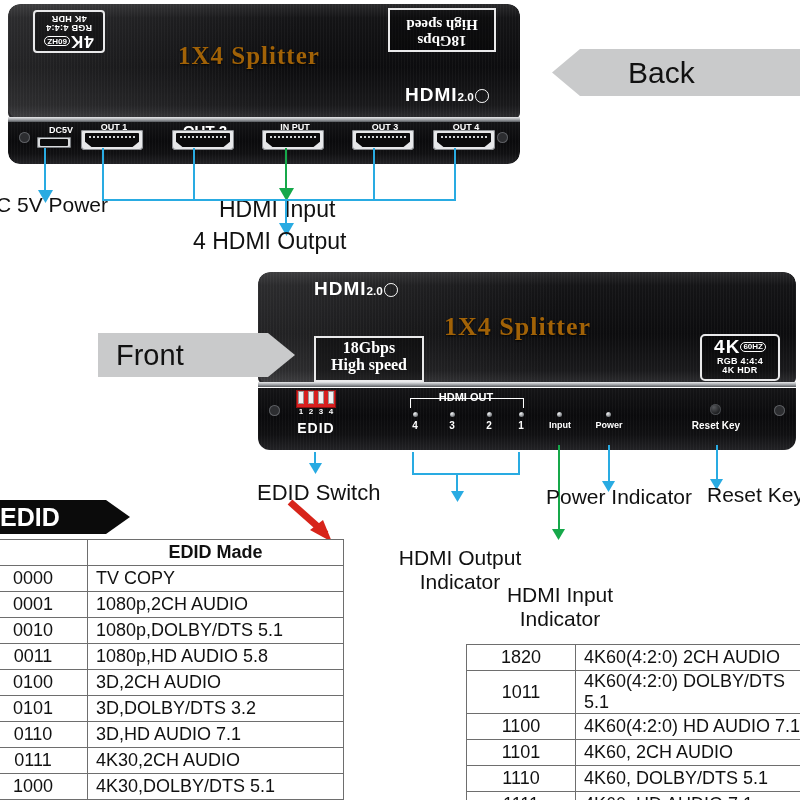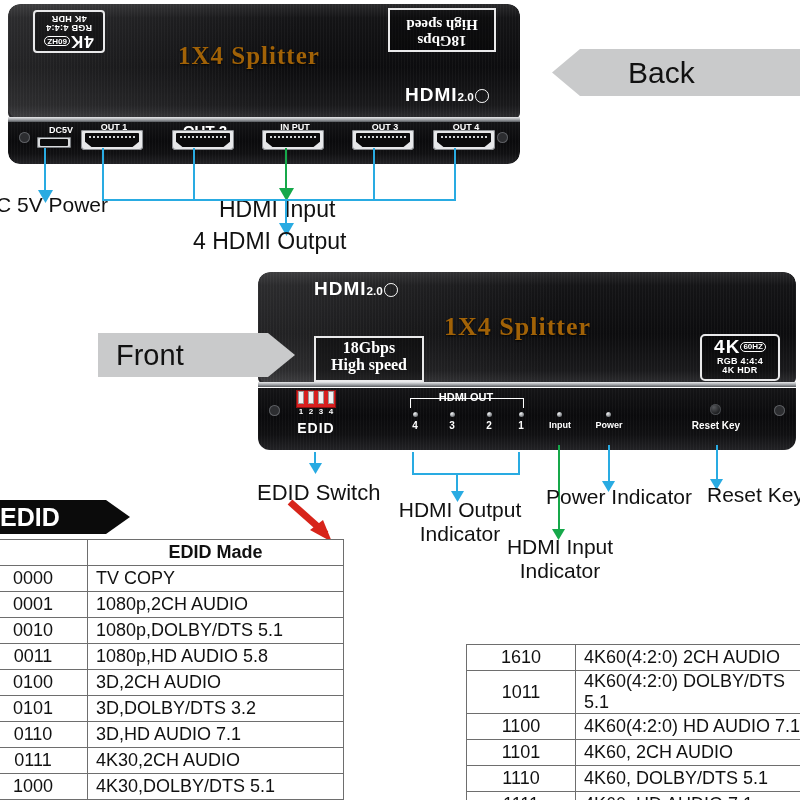--- a/index.html
+++ b/index.html
@@ -68,21 +68,21 @@
        background:radial-gradient(circle at 35% 30%,#f2f4f6,#8d9094 60%,#4a4d50);}
   .bracket{position:absolute;border:1.6px solid #fff;border-bottom:none;}
   .rstbtn{position:absolute;width:11px;height:11px;border-radius:50%;
        background:radial-gradient(circle at 35% 30%,#56585c,#17181a 70%);
        box-shadow:inset 0 0 0 1px #47494d;}
 
   
   .ln{position:absolute;background:#29ABE2;}
   .ln.g{background:#16a84a;}
   .lbl{position:absolute;font-size:20px;color:#111;white-space:nowrap;line-height:1.15;}
-  .lbl.c{text-align:center;}
+  .lbl.c{text-align:center;margin-top:48px;}
 
   
   .banner{position:absolute;display:flex;align-items:center;}
   .banner .txt{position:relative;z-index:2;}
   .bn-gray{background:#c9cacb;color:#111;}
   .bn-black{background:#0b0b0b;color:#fff;}
   .tip-r{position:absolute;right:-26px;top:0;bottom:0;width:26px;}
   .tip-l{position:absolute;left:-26px;top:0;bottom:0;width:26px;}
 
   
@@ -334,21 +334,21 @@
       <tr>
         <td class="code" style="width: 92px;">1001</td>
         <td class="made">4K30,HD AUDIO 7.1</td>
       </tr>
     </tbody>
 </table>
 
 <table style="left:466px;top:644px;width:358px;">
   <tbody>
       <tr>
-        <td class="code" style="width: 92px;">1610</td>
+        <td class="code" style="width: 92px;">1820</td>
         <td class="made">4K60(4:2:0) 2CH AUDIO</td>
       </tr>
       <tr>
         <td class="code" style="width: 92px;">1011</td>
         <td class="made">4K60(4:2:0) DOLBY/DTS 5.1</td>
       </tr>
       <tr>
         <td class="code" style="width: 92px;">1100</td>
         <td class="made">4K60(4:2:0) HD AUDIO 7.1</td>
       </tr>

